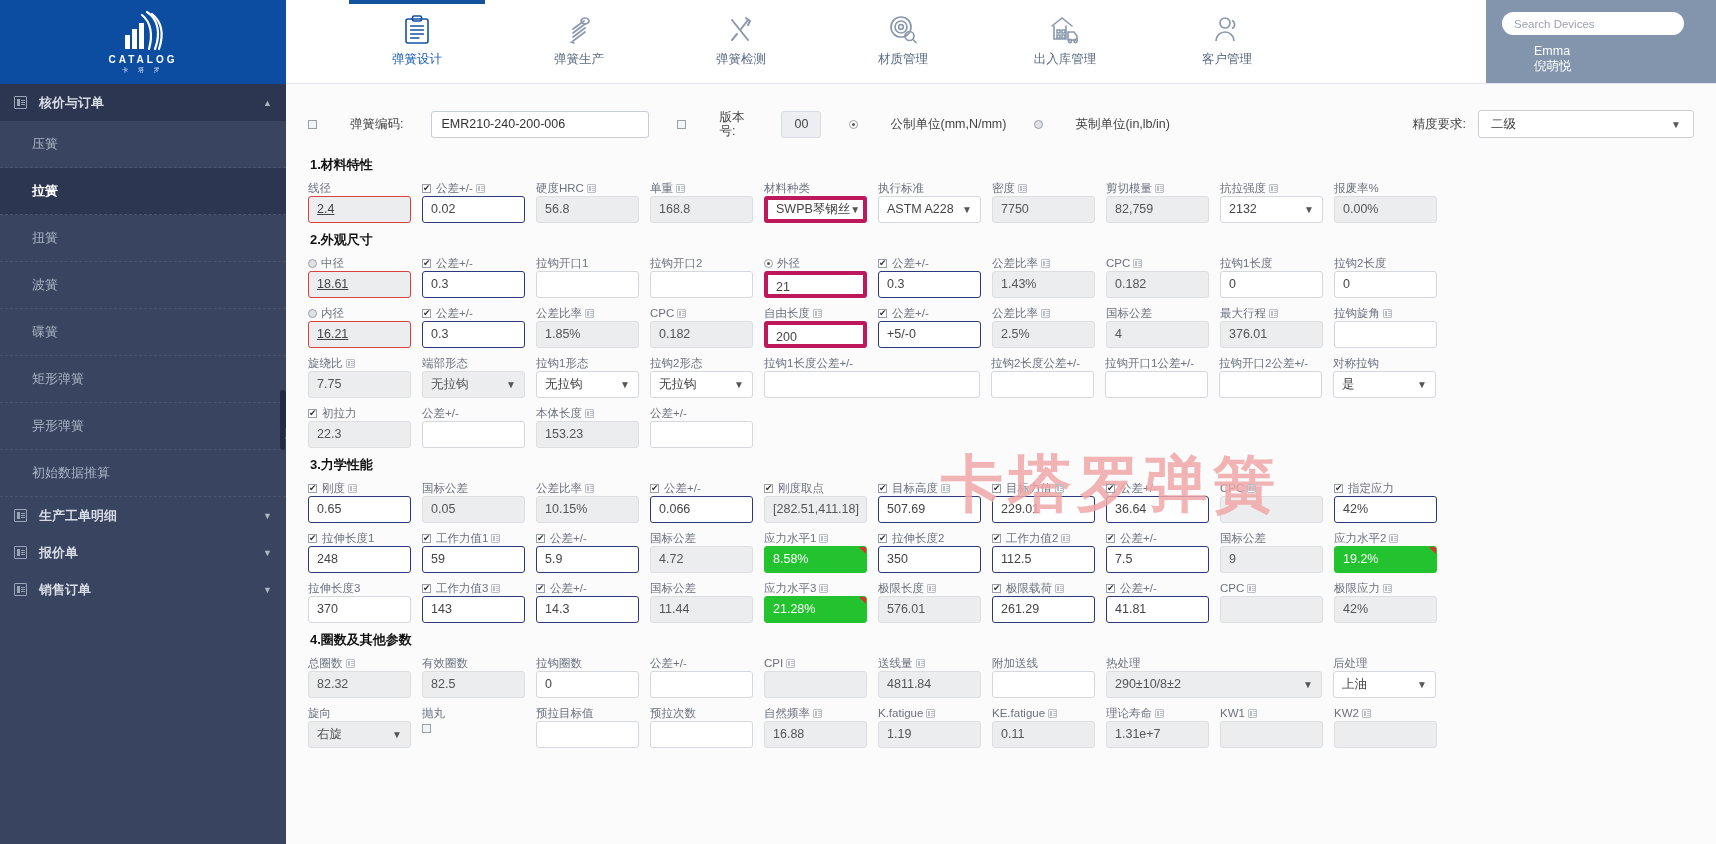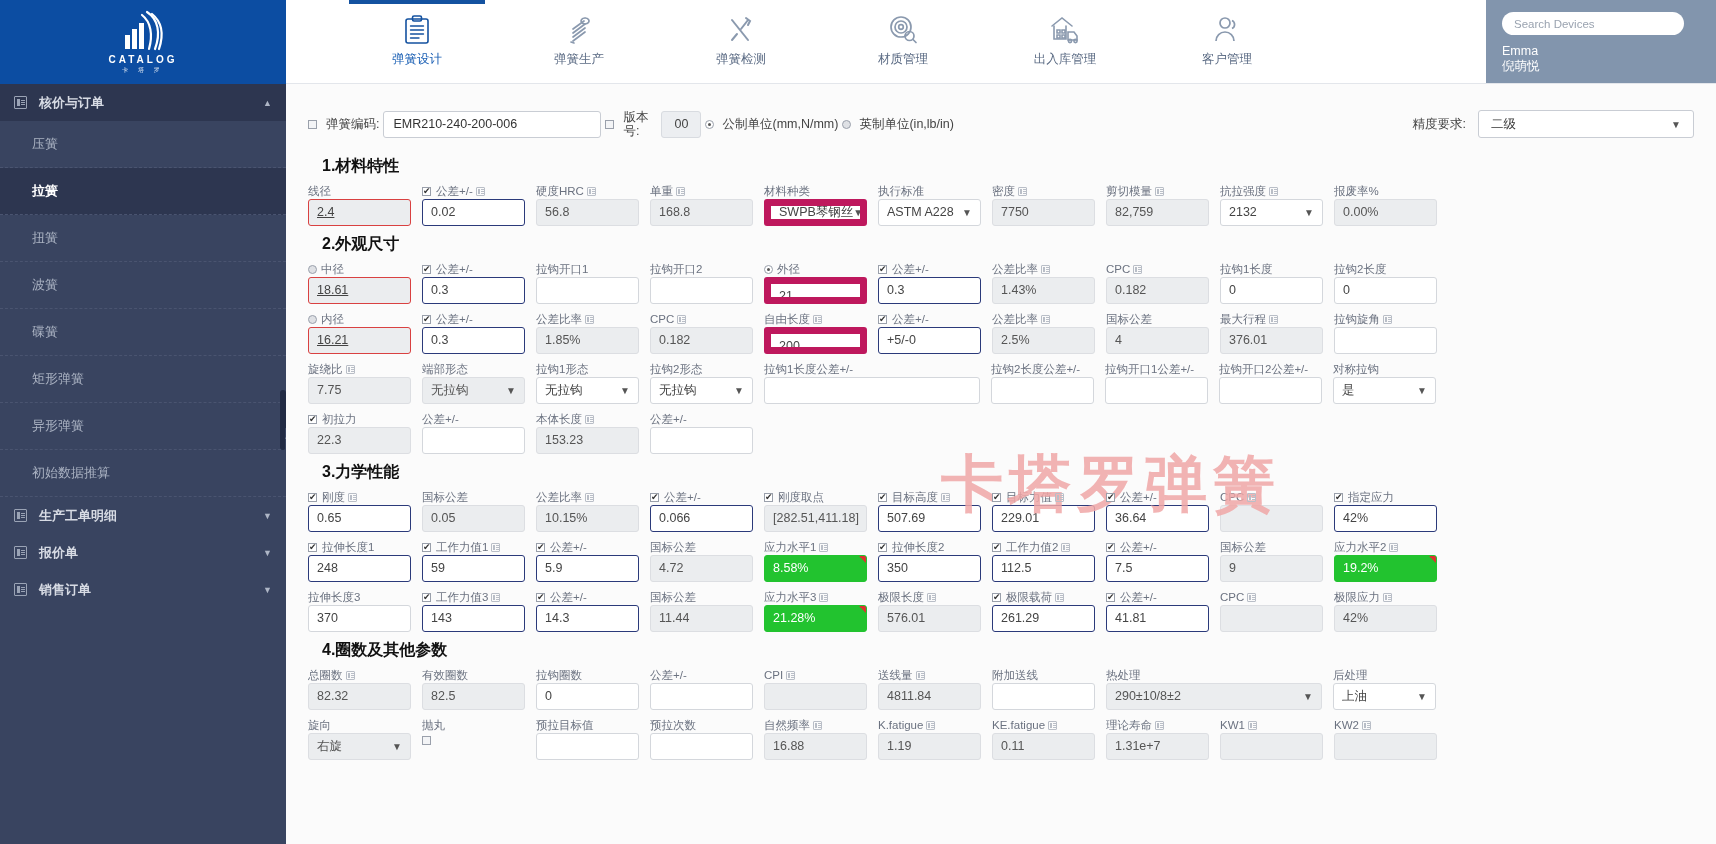--- a/index.html
+++ b/index.html
@@ -45,32 +45,32 @@
          justify-content:center; position:relative; cursor:pointer; }
   .tab .tlabel { font-size:12.5px; color:#5b6b84; margin-top:6px; }
   .tab.active .tlabel { color:#1a5fb4; }
   .tab.active::before { content:""; position:absolute; top:0; left:13px; right:13px;
                         height:4px; background:#1452a0; }
   .tab svg { display:block; }
   .userbox { width:230px; background:#8295ad; display:flex; flex-direction:column;
              padding:12px 32px 0 16px; }
   .search-pill { height:23px; background:#fff; border-radius:12px; display:flex;
                  align-items:center; padding:0 12px; color:#9aa3b0; font-size:11.5px; }
-  .uname { color:#fff; font-size:12.5px; margin-top:9px; line-height:15px; }
+  .uname { color:#fff; font-size:12.5px; margin-top:9px; line-height:15px;margin-left:32px; }
 
   
   .content { flex:1; background:#fbfbfb; padding:0 0 0 0; position:relative;
              overflow:hidden; }
   .panel { position:relative; margin:0; padding:16px 22px 8px 22px; }
   .watermark { position:absolute; left:655px; top:358px; font-size:62px; color:#f0a7a7;
      opacity:.85; font-weight:bold; letter-spacing:6px; pointer-events:none;
      white-space:nowrap; font-family:"DejaVu Sans",sans-serif; }
 
   
-  .hdr { display:flex; align-items:center; gap:4px; height:48px; }
+  .hdr { display:flex; align-items:center; gap:28px; height:48px; }
   .hdr-label { font-size:12.5px; color:#444; }
   .cbx { width:9px; height:9px; border:1px solid #9aa0ab; display:inline-block;
          background:#f3f4f6; vertical-align:middle; margin-right:5px; }
   .cbx.checked { background:#fff; position:relative; }
   .cbx.checked::after{content:"✔";position:absolute;left:0px;top:-5px;font-size:9px;color:#333;}
   .radio { width:9px; height:9px; border:1px solid #9aa0ab; border-radius:50%;
            display:inline-block; margin-right:4px; vertical-align:middle; background:#fff;}
   .radio.on { position:relative; }
   .radio.on::after{content:"";position:absolute;left:2px;top:2px;width:3px;height:3px;
       background:#555;border-radius:50%;}
@@ -80,36 +80,36 @@
   .ver-label{font-size:12.5px;color:#444;width:34px;line-height:14px;}
   .in-ver{width:40px;height:27px;background:#eceef1;border:1px solid #d8dbe0;border-radius:3px;
           text-align:center;line-height:25px;font-size:12.5px;color:#444;}
   .unit{font-size:12.5px;color:#444;margin-left:6px;}
   .prec-wrap{margin-left:auto;display:flex;align-items:center;gap:12px;}
   .sel-prec{width:216px;height:28px;border:1px solid #c9cdd4;border-radius:3px;background:#fff;
             display:flex;align-items:center;padding:0 12px;font-size:12.5px;color:#333;}
   .sel-prec .ar{margin-left:auto;font-size:10px;color:#555;}
 
   
-  .sec-title { font-size:16px; font-weight:bold; color:#111; margin:8px 0 6px 14px; }
+  .sec-title { font-size:13px; font-weight:bold; color:#111; margin:8px 0 6px 2px; }
   .row { display:flex; gap:11px; margin-bottom:7px; }
   .fld { width:103px; flex:0 0 103px; }
   .lbl { font-size:11.5px; color:#6b7280; height:16px; line-height:16px;
          white-space:nowrap; overflow:hidden; }
   .lbl .mini { display:inline-block; width:9px; height:9px; border:1px solid #b9bec7;
        margin-left:3px; position:relative; vertical-align:middle; border-radius:1px;}
   .lbl .mini::before{content:"";position:absolute;left:1px;top:1px;width:2px;height:5px;background:#b9bec7;}
   .lbl .mini::after{content:"";position:absolute;left:4px;top:1px;width:3px;height:1px;
        background:#b9bec7;box-shadow:0 2px 0 #b9bec7,0 4px 0 #b9bec7;}
   .inp { height:27px; border:1px solid #d4d7dc; border-radius:3px; background:#fff;
          padding:0 8px; font-size:12.5px; color:#444; line-height:25px;
          white-space:nowrap; overflow:hidden; }
   .inp.ro { background:#ebedef; color:#555; border-color:#dcdee2; }
   .inp.red { border:1px solid #d94141; background:#ebedef;text-decoration:underline; }
-  .inp.redw { border:7px solid #be185d; background:#fff; }
+  .inp.redw { border:4px solid #be185d; background:#fff; }
   .inp.blue { border:1px solid #2b3a7a; background:#fff; }
   .inp.green { background:#22c32f; color:#fff; border-color:#22c32f; position:relative; }
   .inp.green::after{content:"";position:absolute;right:0;top:0;border-top:7px solid #e03131;
      border-left:7px solid transparent;}
   .inp.sel { display:flex; align-items:center; }
   .inp.sel .ar { margin-left:auto; font-size:10px; color:#555; }
   .spacer { height:27px; }
 </style>
 </head>
 <body>

